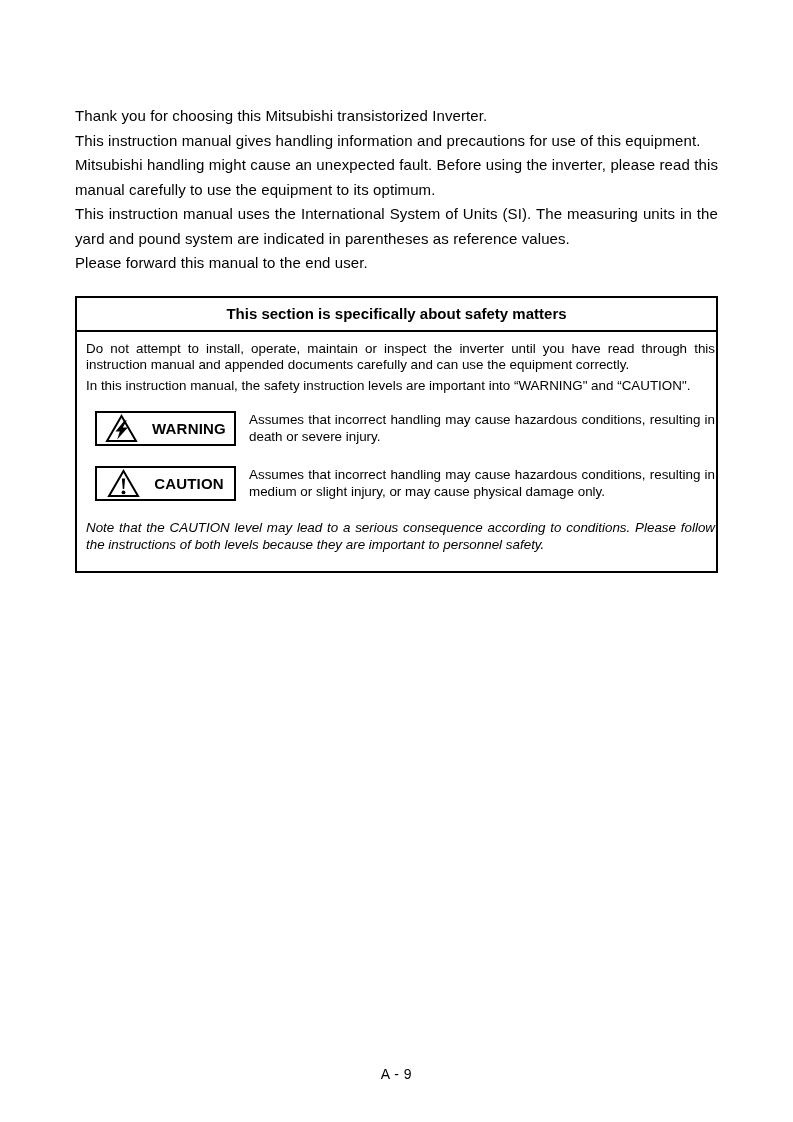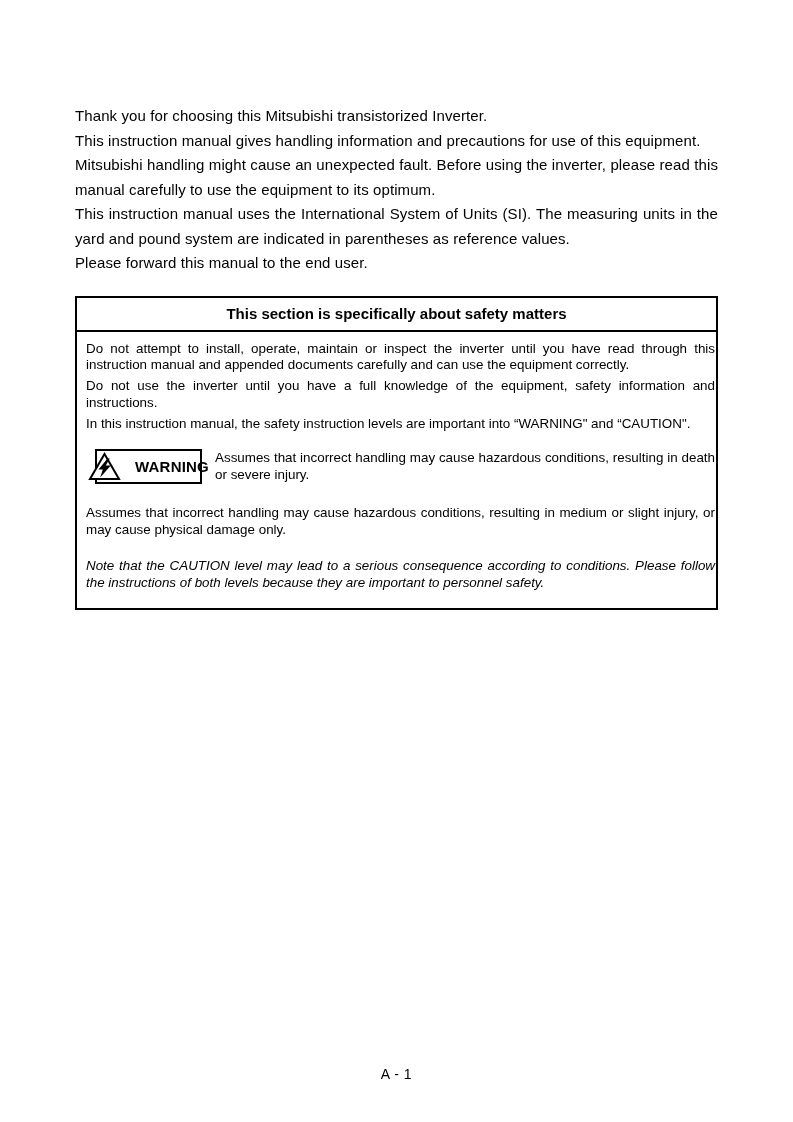--- a/index.html
+++ b/index.html
@@ -47,21 +47,21 @@
   .jp { text-align: justify; }
   .level-row {
     display: flex;
     align-items: flex-start;
     gap: 13px;
     margin: 16px 0 15px 0;
   }
   .level-box {
     flex: 0 0 auto;
     margin-left: 9px;
-    width: 107px;
+    width: 141px;
     height: 35px;
     border: 2px solid #000;
     display: flex;
     align-items: center;
     justify-content: center;
     gap: 14px;
     background: #fff;
   }
   .level-box svg { display: block; flex: 0 0 auto; }
   .level-label {
@@ -96,39 +96,48 @@
     <p>Mitsubishi handling might cause an unexpected fault. Before using the inverter, please read this manual carefully to use the equipment to its optimum.</p>
     <p>This instruction manual uses the International System of Units (SI). The measuring units in the yard and pound system are indicated in parentheses as reference values.</p>
     <p>Please forward this manual to the end user.</p>
   </section>
 
   <section class="safety-box">
     <div class="safety-title">This section is specifically about safety matters</div>
 
     <div class="safety-body">
       <p class="jp">Do not attempt to install, operate, maintain or inspect the inverter until you have read through this instruction manual and appended documents carefully and can use the equipment correctly.</p>
-      <p class="jp">Do not use the inverter until you have a full knowledge of the equipment, safety information and instructions.</p>
       <p>In this instruction manual, the safety instruction levels are important into “WARNING" and “CAUTION".</p>
 
       <div class="level-row">
         <div class="level-box">
           <span>
             <svg width="33" height="29" viewBox="0 0 33 29">
               <polygon points="16.5,2 31,27 2,27" fill="#ffffff" stroke="#000000" stroke-width="2" stroke-linejoin="miter"></polygon>
               <polygon points="19.5,6.5 10.5,17.5 14.8,17.5 12.2,25.5 22.8,13.5 17.8,13.5 21.8,6.5" fill="#000000"></polygon>
             </svg>
           </span>
           <span class="level-label">WARNING</span>
         </div>
         <p class="level-desc">Assumes that incorrect handling may cause hazardous conditions, resulting in death or severe injury.</p>
       </div>
 
       <div class="level-row">
+        <div class="level-box">
+          <span>
+            <svg width="33" height="29" viewBox="0 0 33 29">
+              <polygon points="16.5,2 31,27 2,27" fill="#ffffff" stroke="#000000" stroke-width="2" stroke-linejoin="miter"></polygon>
+              <path d="M14.9,9.5 L18.1,9.5 L17.2,20 L15.8,20 Z" fill="#000000"></path>
+              <circle cx="16.5" cy="23.4" r="1.9" fill="#000000"></circle>
+            </svg>
+          </span>
+          <span class="level-label">CAUTION</span>
+        </div>
         <p class="level-desc">Assumes that incorrect handling may cause hazardous conditions, resulting in medium or slight injury, or may cause physical damage only.</p>
       </div>
 
       <p class="jp note">Note that the CAUTION level may lead to a serious consequence according to conditions. Please follow the instructions of both levels because they are important to personnel safety.</p>
     </div>
   </section>
 
-  <div class="footer">A - 1</div>
+  <div class="footer">A - 9</div>
 
 </div>
 
 </body></html>

